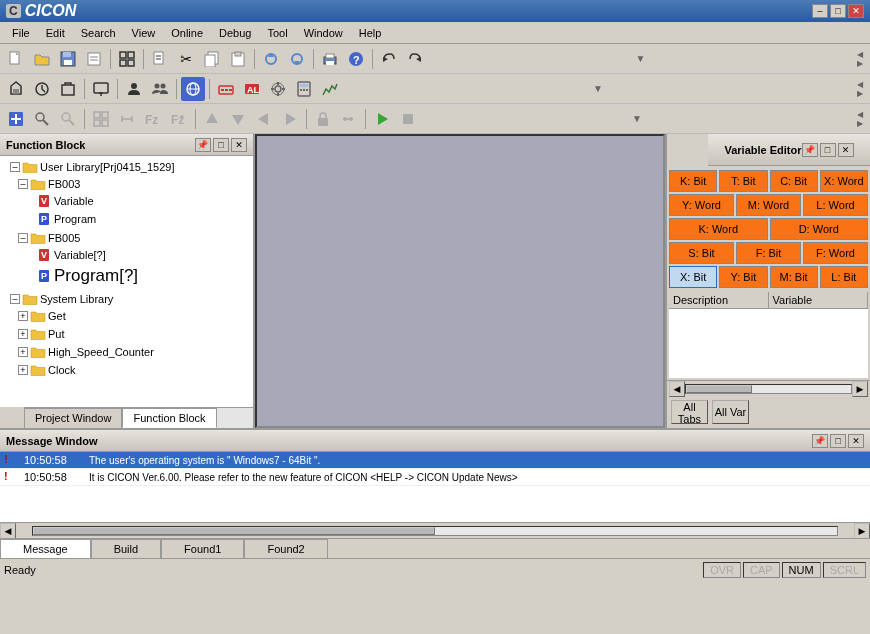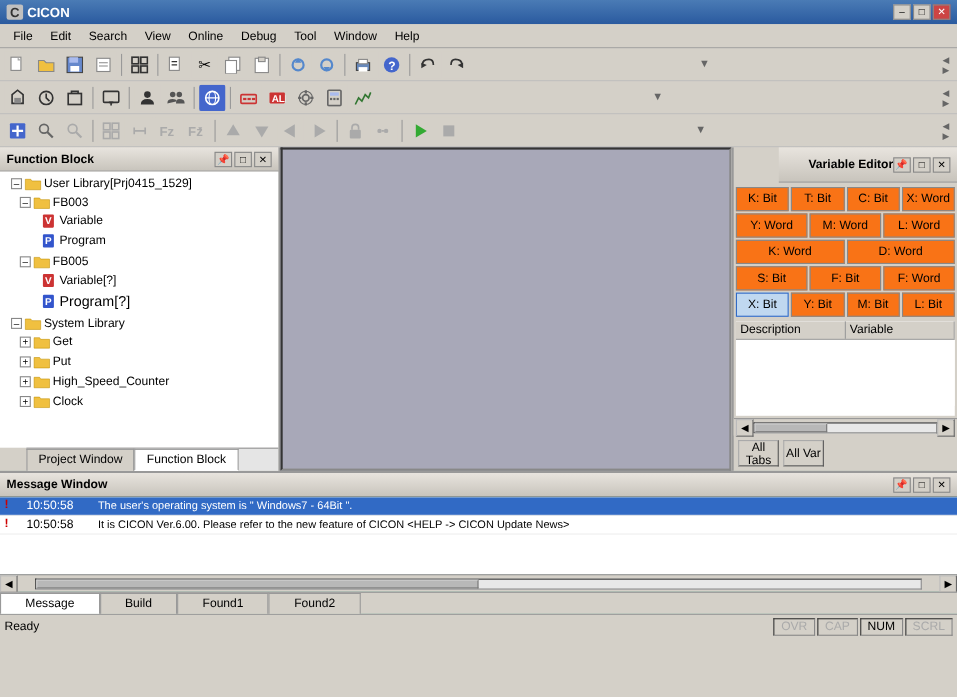--- a/index.html
+++ b/index.html
@@ -34,21 +34,21 @@
     .tree-item { padding: 1px 0; }
     .tree-row { display: flex; align-items: center; gap: 2px; cursor: pointer; padding: 1px 2px; white-space: nowrap; }
     .expand-btn { width: 10px; height: 10px; border: 1px solid #888; background: white; display: inline-flex; align-items: center; justify-content: center; font-size: 9px; cursor: pointer; flex-shrink: 0; }
     .tree-icon { width: 16px; height: 14px; flex-shrink: 0; display: inline-flex; align-items: center; justify-content: center; font-size: 12px; }
     
     
     #center-canvas { flex: 1; background: #a8a8b8; border: 2px inset #888; }
     
     
     #var-editor { width: 205px; min-width: 205px; background: #d4d0c8; border-left: 2px solid #999; display: flex; flex-direction: column; }
-    #ve-header { background: linear-gradient(to bottom, #e8e4de, #c8c4bc); height: 32px; display: flex; align-items: center; justify-content: flex-end; padding: 0 6px; border-bottom: 1px solid #999; font-weight: bold; font-size: 11px; margin-left: 41px; }
+    #ve-header { background: linear-gradient(to bottom, #e8e4de, #c8c4bc); height: 32px; display: flex; align-items: center; justify-content: center; padding: 0 6px; border-bottom: 1px solid #999; font-weight: bold; font-size: 11px; margin-left: 41px; }
     #ve-buttons { padding: 4px 2px 2px 2px; display: flex; flex-direction: column; gap: 2px; }
     .ve-row { display: flex; gap: 2px; }
     .ve-btn { flex: 1; height: 22px; background: #f97316; border: 1px solid #888; font-size: 11px; cursor: pointer; text-align: center; display: flex; align-items: center; justify-content: center; }
     .ve-btn.active { background: #c0d8f0; border-color: #316ac5; }
     #ve-grid { flex: 1; background: white; margin: 2px; overflow: hidden; }
     #ve-grid-header { display: flex; background: #d4d0c8; border-bottom: 1px solid #999; }
     .ve-col-header { padding: 2px 4px; border-right: 1px solid #999; font-size: 11px; flex: 1; }
     #ve-grid-body { height: 60px; background: white; }
     #ve-scrollbar { height: 16px; background: #d4d0c8; border-top: 1px solid #999; display: flex; align-items: center; padding: 0 2px; }
     #ve-scroll-track { flex: 1; height: 10px; background: #e8e8e8; border: 1px inset #888; position: relative; }
@@ -56,21 +56,21 @@
     #ve-bottom-btns { padding: 4px; display: flex; gap: 4px; }
     .ve-bottom-row { display: flex; gap: 4px; }
     .ve-big-btn { flex: 1; height: 24px; background: #d4d0c8; border: 1px outset #aaa; font-size: 11px; cursor: pointer; }
     
     
     #fb-tabs { display: flex; background: #e5e5e5; border-top: 1px solid #999; margin-left: 24px; }
     .fb-tab { padding: 3px 10px; border: 1px solid #999; border-bottom: none; background: #d4d0c8; cursor: pointer; font-size: 11px; }
     .fb-tab.active { background: white; border-bottom: 1px solid white; z-index: 1; }
     
     
-    #msg-window { display: flex; flex-direction: column; background: #0f766e; height: 130px; border-top: 2px solid #999; }
+    #msg-window { display: flex; flex-direction: column; background: #c2410c; height: 130px; border-top: 2px solid #999; }
     #msg-header { background: linear-gradient(to bottom, #e8e4de, #c8c4bc); height: 22px; display: flex; align-items: center; justify-content: space-between; padding: 0 6px; border-bottom: 1px solid #999; font-weight: bold; font-size: 11px; }
     #msg-content { flex: 1; background: white; overflow-y: auto; }
     .msg-row { display: flex; align-items: center; padding: 1px 4px; border-bottom: 1px solid #eee; }
     .msg-row.highlighted { background: #316ac5; color: white; }
     .msg-icon { width: 14px; height: 14px; color: #cc0000; font-weight: bold; margin-right: 6px; flex-shrink: 0; }
     .msg-time { min-width: 65px; font-size: 11px; }
     .msg-text { font-size: 10px; }
     #msg-scrollbar { height: 16px; background: #d4d0c8; border-top: 1px solid #999; display: flex; align-items: center; }
     #msg-scroll-track { flex: 1; height: 10px; background: #e8e8e8; border: 1px inset #888; margin: 0 16px; position: relative; }
     #msg-scroll-thumb { position: absolute; left: 0; width: 50%; height: 100%; background: #b8b8b8; border: 1px outset #ccc; }
@@ -89,21 +89,21 @@
     
     
     .scroll-arrow { width: 16px; height: 16px; background: #d4d0c8; border: 1px outset #bbb; display: flex; align-items: center; justify-content: center; font-size: 9px; cursor: pointer; flex-shrink: 0; }
   </style>
 </head>
 <body>
 
 <div id="title-bar">
   <div id="title-bar-left">
     <span style="font-size:12px; font-weight:bold; background:#c0c0c0; color:#333; padding:0 3px; border-radius:2px;">C</span>
-    <span style="font-size:12px; font-weight:bold;">CICON</span>
+    <span style="font-size:16px; font-weight:bold;font-style:italic;">CICON</span>
   </div>
   <div id="title-bar-controls">
     <button class="title-btn">–</button>
     <button class="title-btn">□</button>
     <button class="title-btn" style="background:#cc4444; color:white;">✕</button>
   </div>
 </div>
 
 <div id="menu-bar">
   <span class="menu-item">File</span>
@@ -480,21 +480,21 @@
               </span>
               <span style="font-size:11px;">Variable[?]</span>
             </div>
           </div>
 
           <div class="tree-item" style="padding-left:18px;">
             <div class="tree-row">
               <span class="tree-icon">
                 <span style="background:#3355cc; color:white; font-size:9px; font-weight:bold; padding:1px 2px; border-radius:1px;">P</span>
               </span>
-              <span style="font-size:13px;text-align:center;">Program[?]</span>
+              <span style="font-size:17px;text-align:center;">Program[?]</span>
             </div>
           </div>
         </div>
       </div>
 
       <div class="tree-item">
         <div class="tree-row">
           <span style="display:inline-block; width:4px;"></span>
           <span class="expand-btn">–</span>
           <span class="tree-icon">

